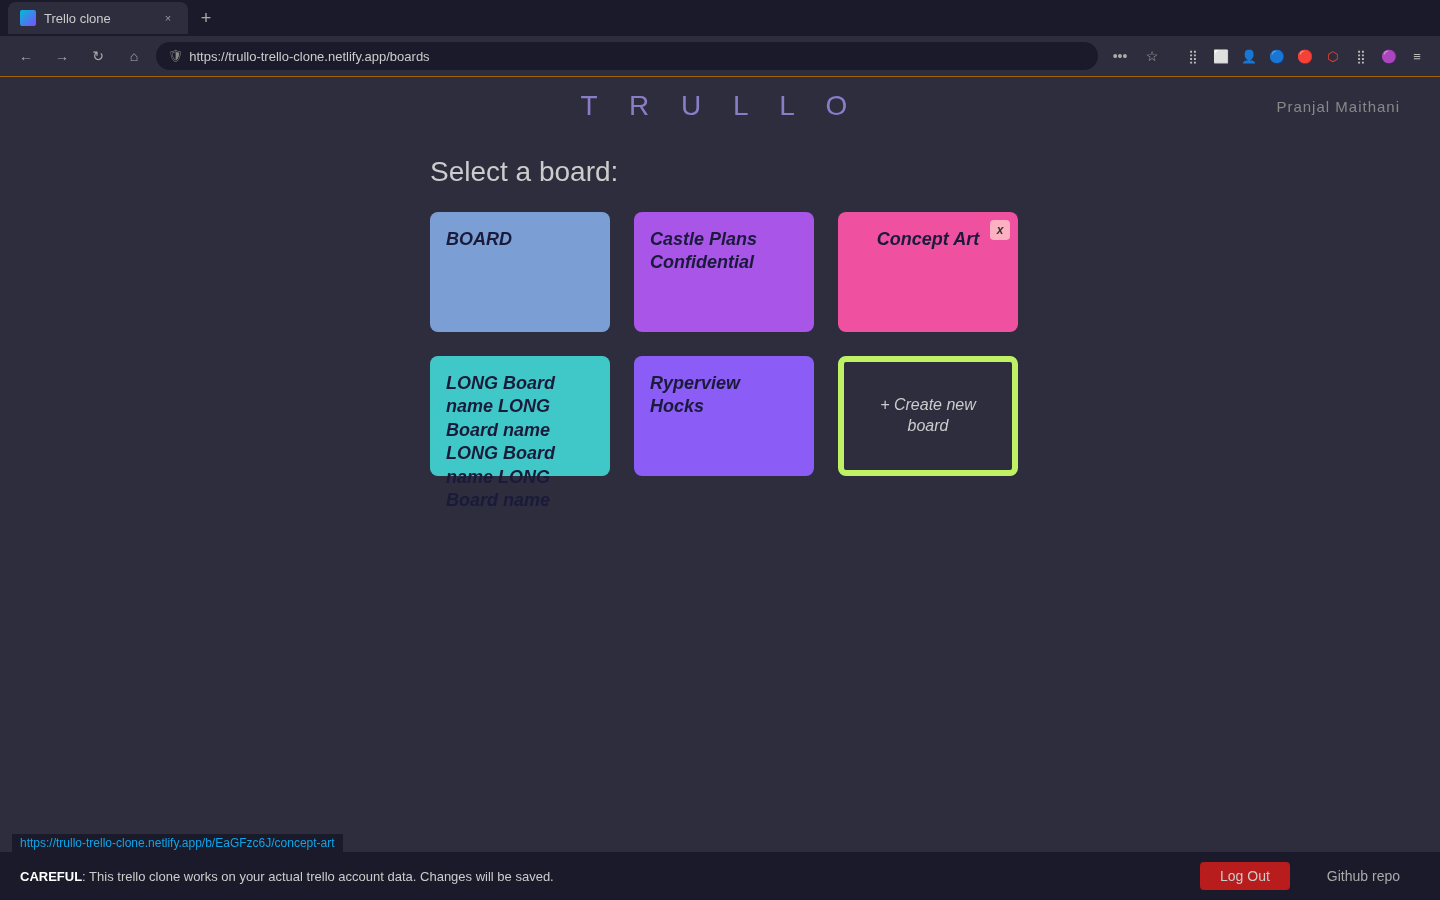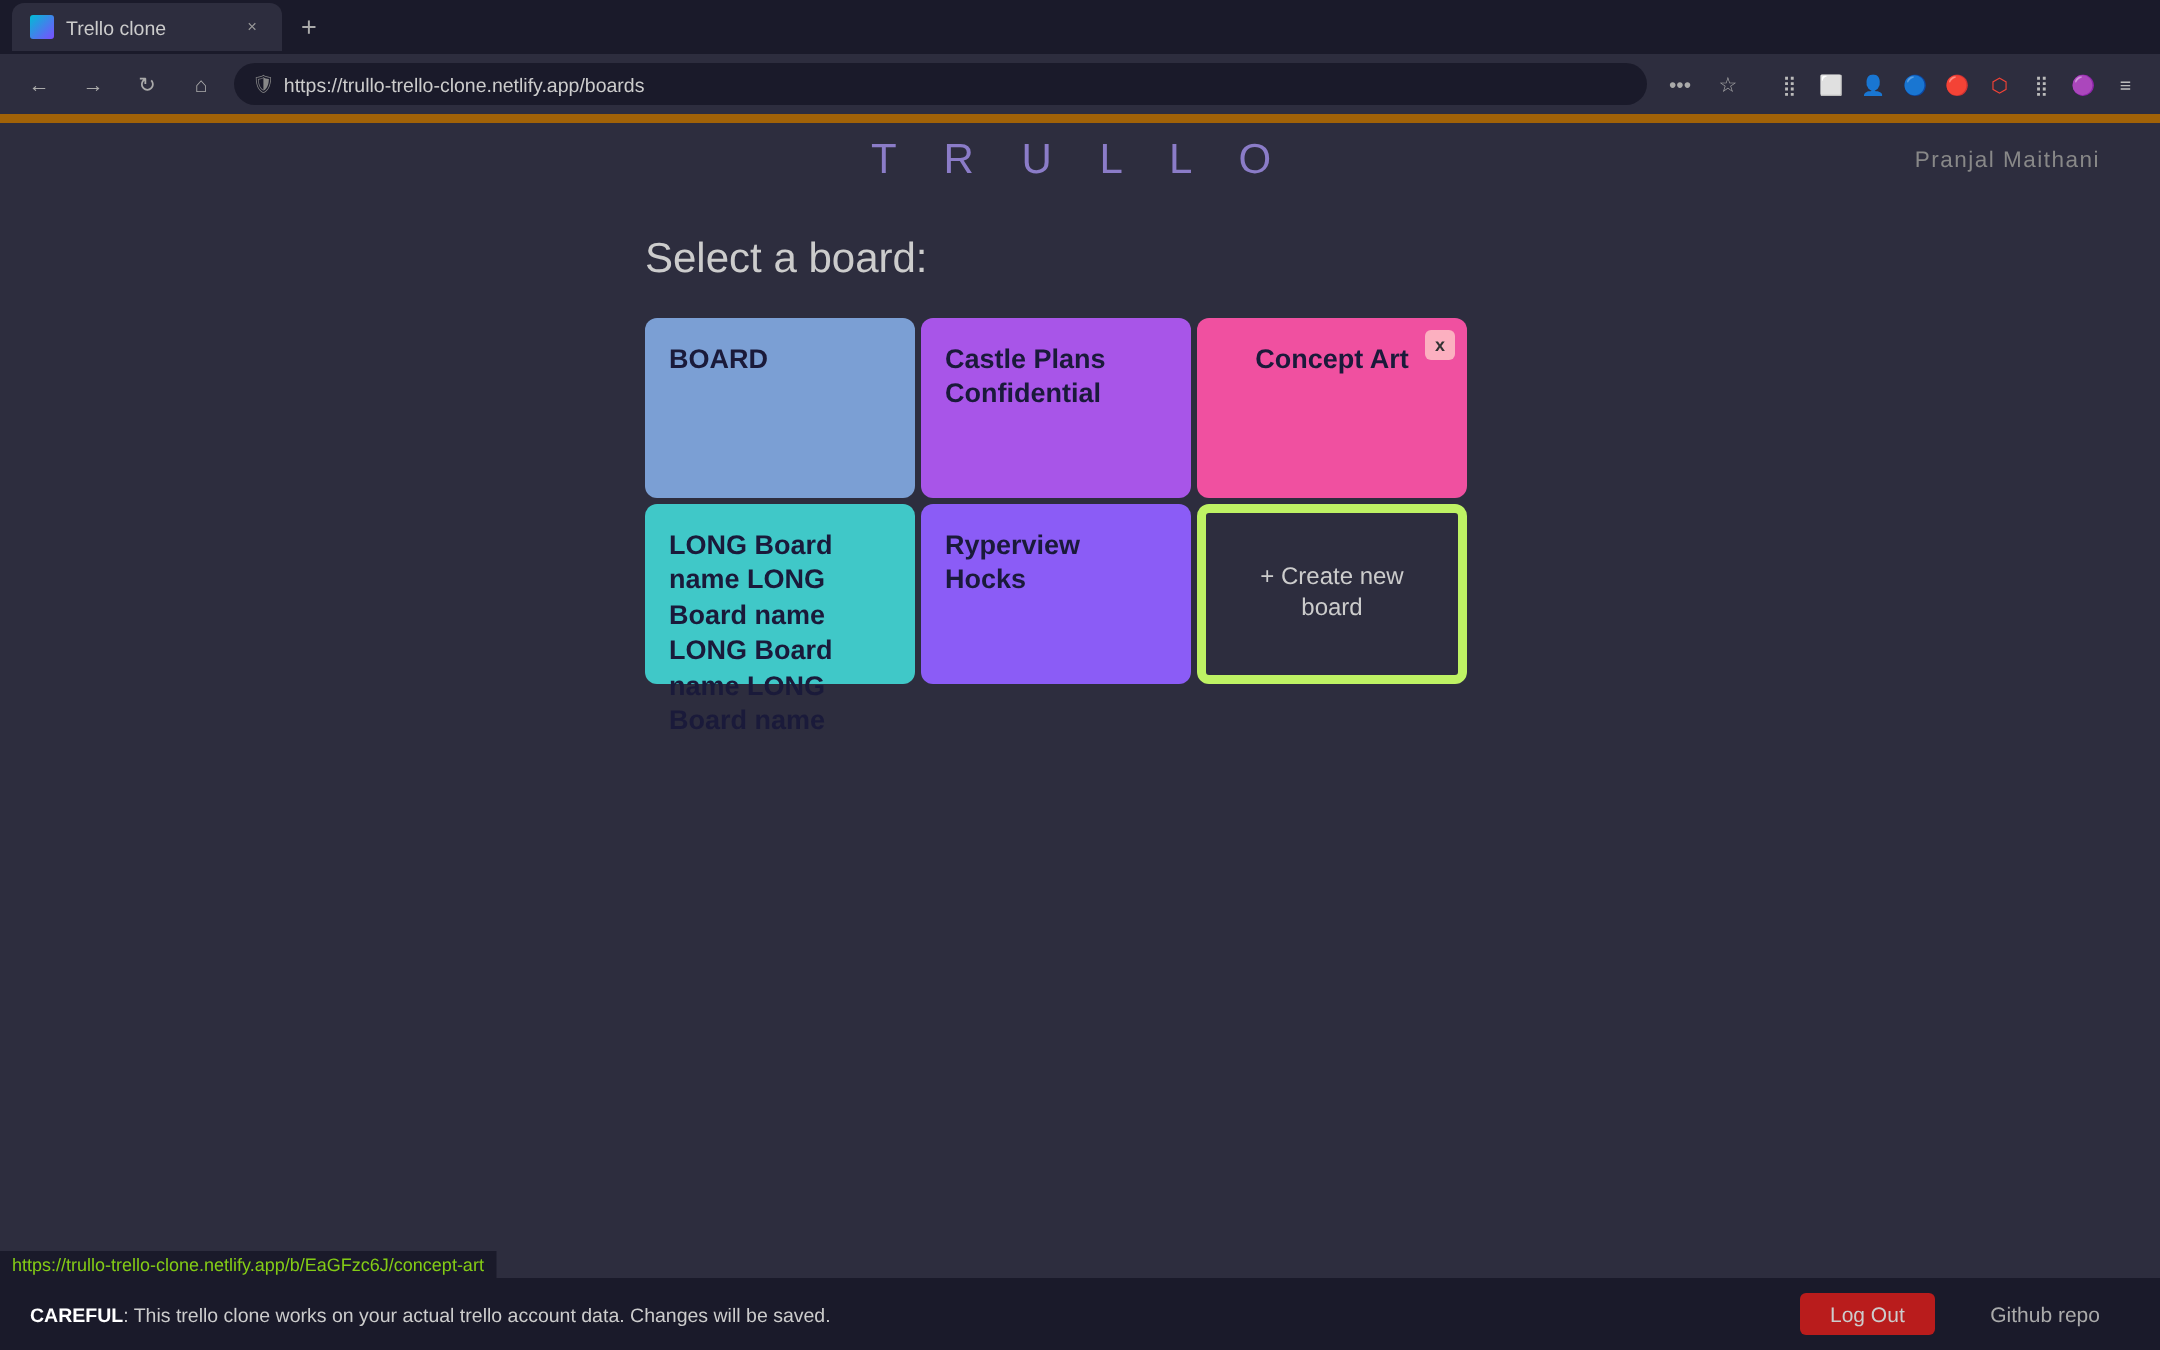--- a/index.html
+++ b/index.html
@@ -10,21 +10,21 @@
       background-color: #2d2d3e;
       font-family: -apple-system, BlinkMacSystemFont, 'Segoe UI', sans-serif;
       overflow: hidden;
       position: relative;
     }
 
     
     .browser-chrome {
       width: 100%;
       background: #1e1e2e;
-      border-bottom: 6px solid #a16207;
+      border-bottom: 1px solid #a16207;
     }
 
     .tab-bar {
       display: flex;
       align-items: center;
       height: 36px;
       background: #1a1a2a;
       padding: 0 8px;
       gap: 4px;
     }
@@ -189,21 +189,22 @@
     .page-title {
       font-size: 28px;
       color: #ccc;
       font-weight: 400;
       margin-bottom: 24px;
     }
 
     .boards-grid {
       display: grid;
       grid-template-columns: repeat(3, 180px);
-      gap: 4px;
+      gap: 24px;
+      font-style: italic;
     }
 
     .board-card {
       width: 180px;
       height: 120px;
       border-radius: 8px;
       padding: 16px;
       cursor: pointer;
       position: relative;
       display: flex;
@@ -304,25 +305,25 @@
     }
 
     .footer-btn.github {
       background: transparent;
       color: #aaa;
     }
 
     .status-url {
       position: absolute;
       bottom: 48px;
-      left: 0;
+      left: 12px;
       background: #1a1a2a;
       padding: 2px 8px;
       font-size: 12px;
-      color: #84cc16;
+      color: #0ea5e9;
     }
   </style>
 </head>
 <body>
 
 <div class="browser-chrome">
 
   <div class="tab-bar">
     <div class="tab-active">
       <div class="tab-favicon"></div>

